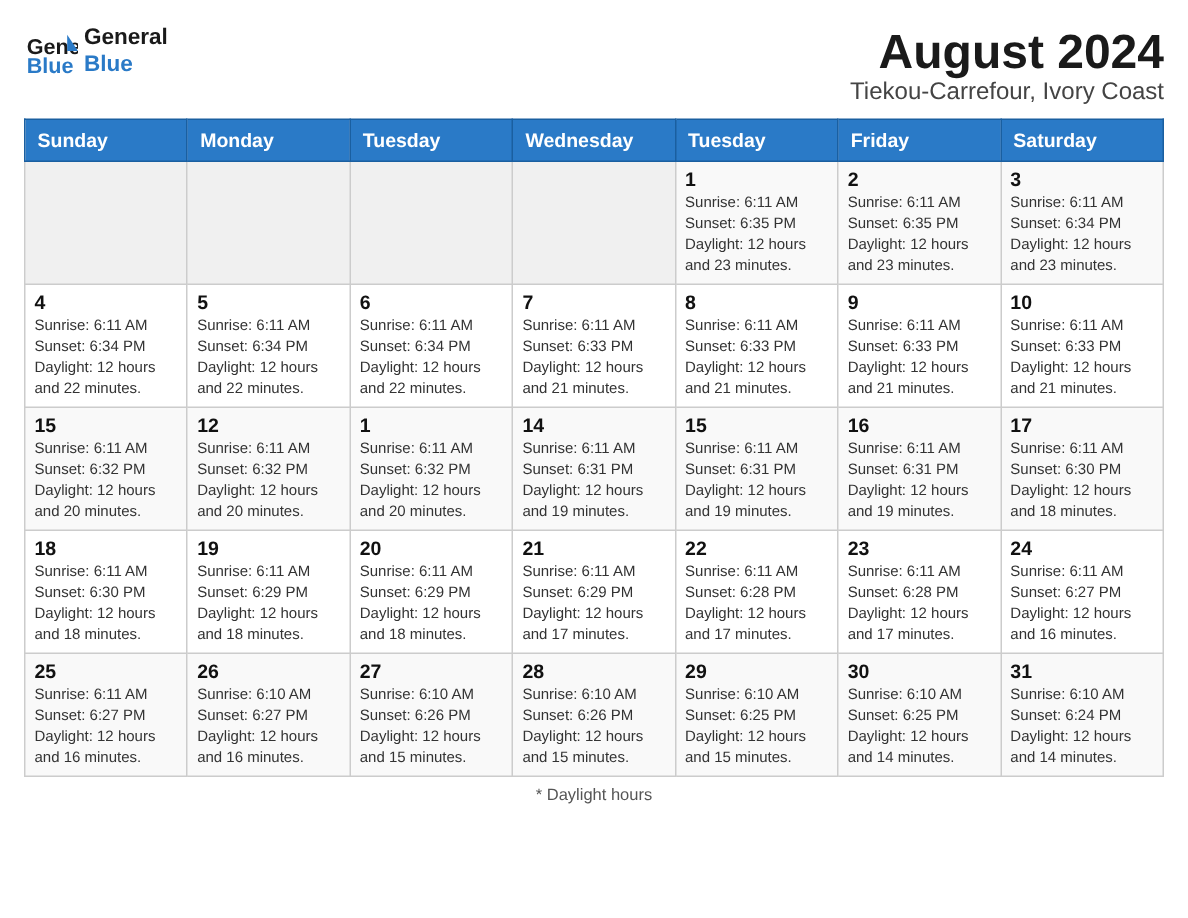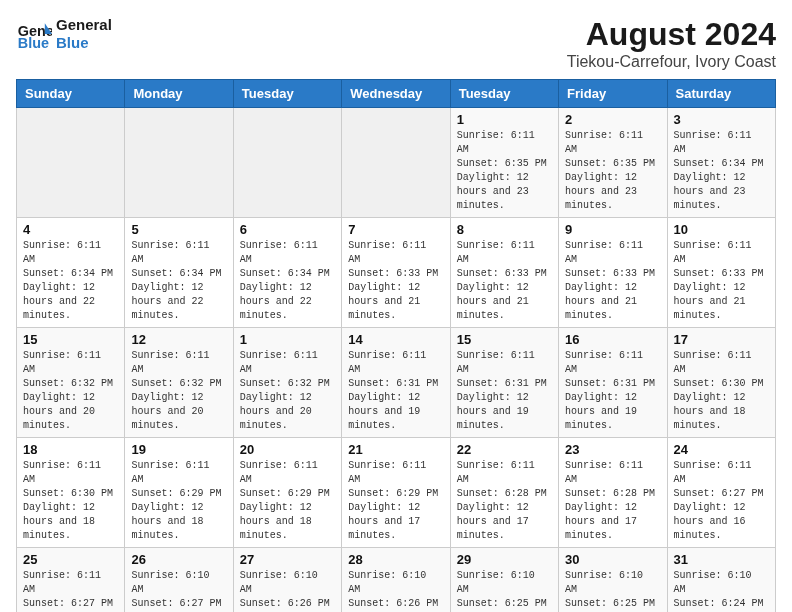--- a/index.html
+++ b/index.html
@@ -68,21 +68,20 @@
       font-size: 13px;
       font-weight: bold;
       color: #111;
       display: block;
       margin-bottom: 2px;
     }
     .day-info {
       font-size: 10px;
       color: #333;
       line-height: 1.4;
-      font-family: Liberation Mono, monospace;
     }
     .empty-cell { background: #f0f0f0 !important; }
     .footer-note {
       margin-top: 6px;
       font-size: 11px;
       color: #555;
       text-align: center;
     }
   </style>
 </head>

